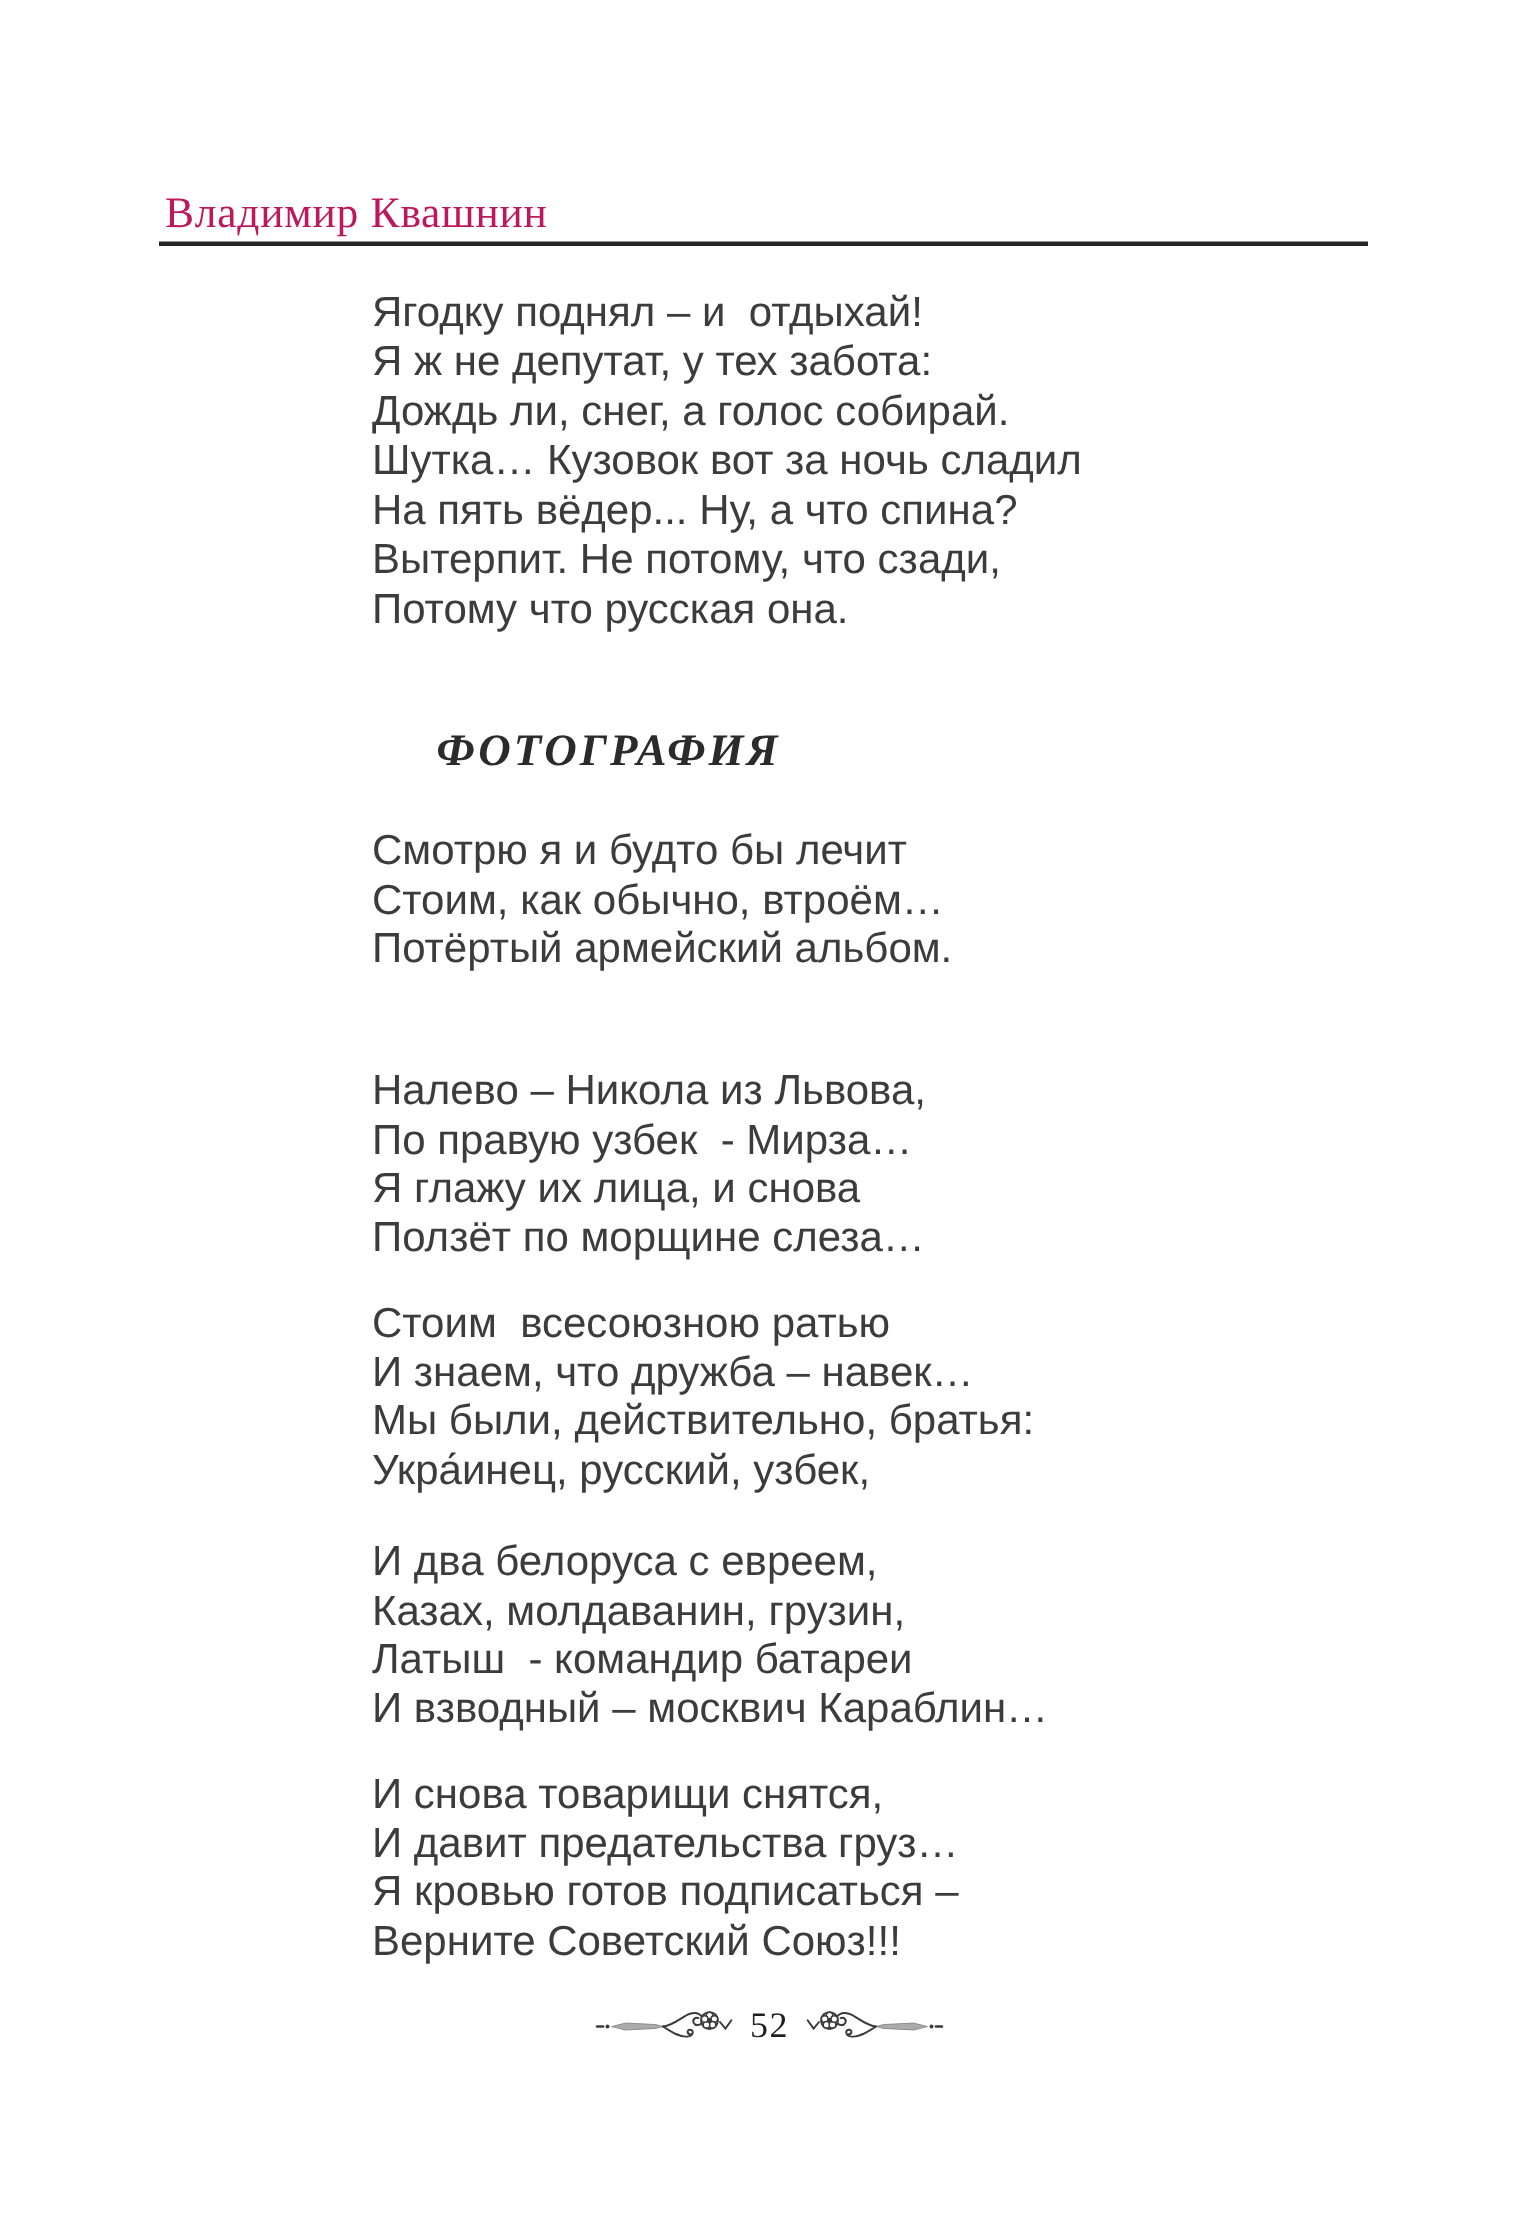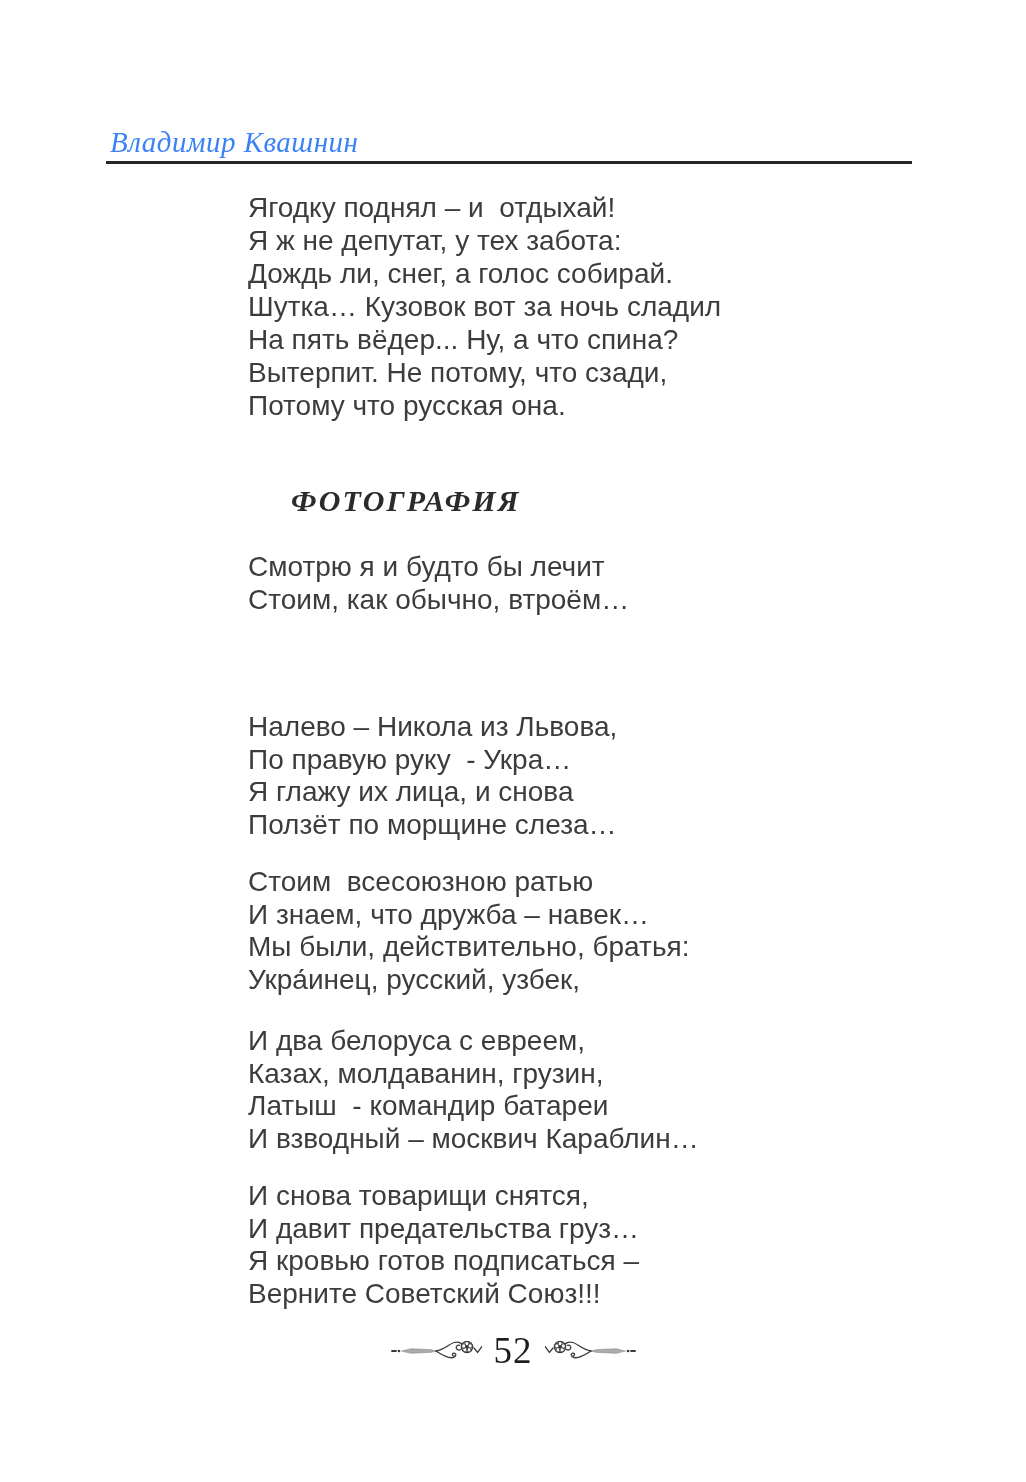--- a/index.html
+++ b/index.html
@@ -8,23 +8,22 @@
     background: #ffffff;
     position: relative;
     font-family: "Liberation Sans", sans-serif;
     overflow: hidden;
   }
   .page { position: absolute; inset: 0; }
 
   .author {
     position: absolute; left: 110px; top: 126px;
     font-family: "Liberation Serif", serif;
-    font-style: italic;
     font-size: 29px; line-height: 32px;
-    color: #3b82f6;
+    color: #be185d;
     letter-spacing: 0.5px;
     white-space: pre;
   }
   .rule {
     position: absolute; left: 106px; top: 161px;
     width: 806px; height: 3px;
     background: #262626;
   }
 
   .poem-block { position: absolute; left: 248px; }
@@ -54,21 +53,21 @@
   #stanza-4 { top: 1180px; }
 
   .pagefoot {
     position: absolute; left: 0; top: 1331px;
     width: 100%;
     display: flex; align-items: center; justify-content: center;
     gap: 5px;
   }
   .pageno {
     font-family: "Liberation Serif", serif;
-    font-size: 37px; line-height: 40px;
+    font-size: 24px; line-height: 40px;
     color: #1e1e1e;
     letter-spacing: 1px;
     padding: 0 6px;
   }
   .flourish { display: block; }
 </style>
 </head>
 <body>
 
 <div class="page">
@@ -84,25 +83,26 @@
     <div class="line">На пять вёдер... Ну, а что спина?</div>
     <div class="line">Вытерпит. Не потому, что сзади,</div>
     <div class="line">Потому что русская она.</div>
   </section>
 
   <h2 class="poem-title">ФОТОГРАФИЯ</h2>
 
   <section id="stanza-0" class="poem-block stanza">
     <div class="line">Смотрю я и будто бы лечит</div>
     <div class="line">Стоим, как обычно, втроём…</div>
+    <div class="line">Потёртый армейский альбом.</div>
   </section>
 
   <section id="stanza-1" class="poem-block stanza">
     <div class="line">Налево – Никола из Львова,</div>
-    <div class="line">По правую руку  - Укра…</div>
+    <div class="line">По правую узбек  - Мирза…</div>
     <div class="line">Я глажу их лица, и снова</div>
     <div class="line">Ползёт по морщине слеза…</div>
   </section>
 
   <section id="stanza-2" class="poem-block stanza">
     <div class="line">Стоим  всесоюзною ратью</div>
     <div class="line">И знаем, что дружба – навек…</div>
     <div class="line">Мы были, действительно, братья:</div>
     <div class="line">Укра́инец, русский, узбек,</div>
   </section>

